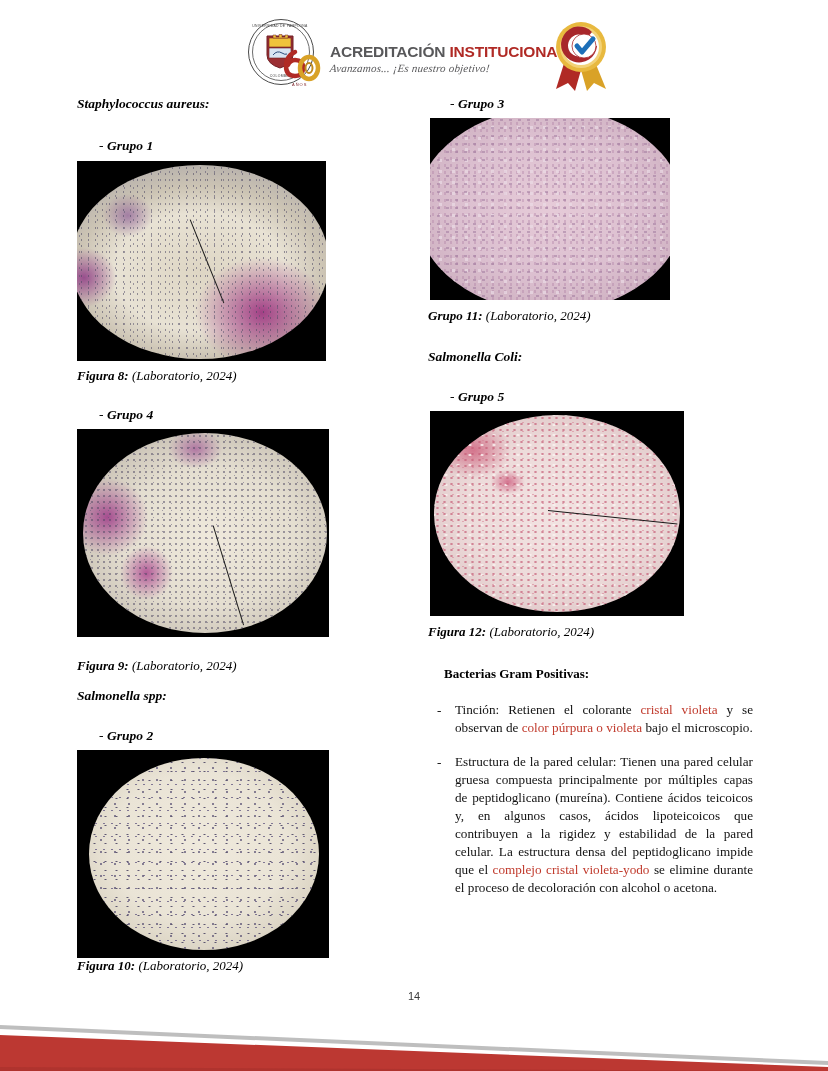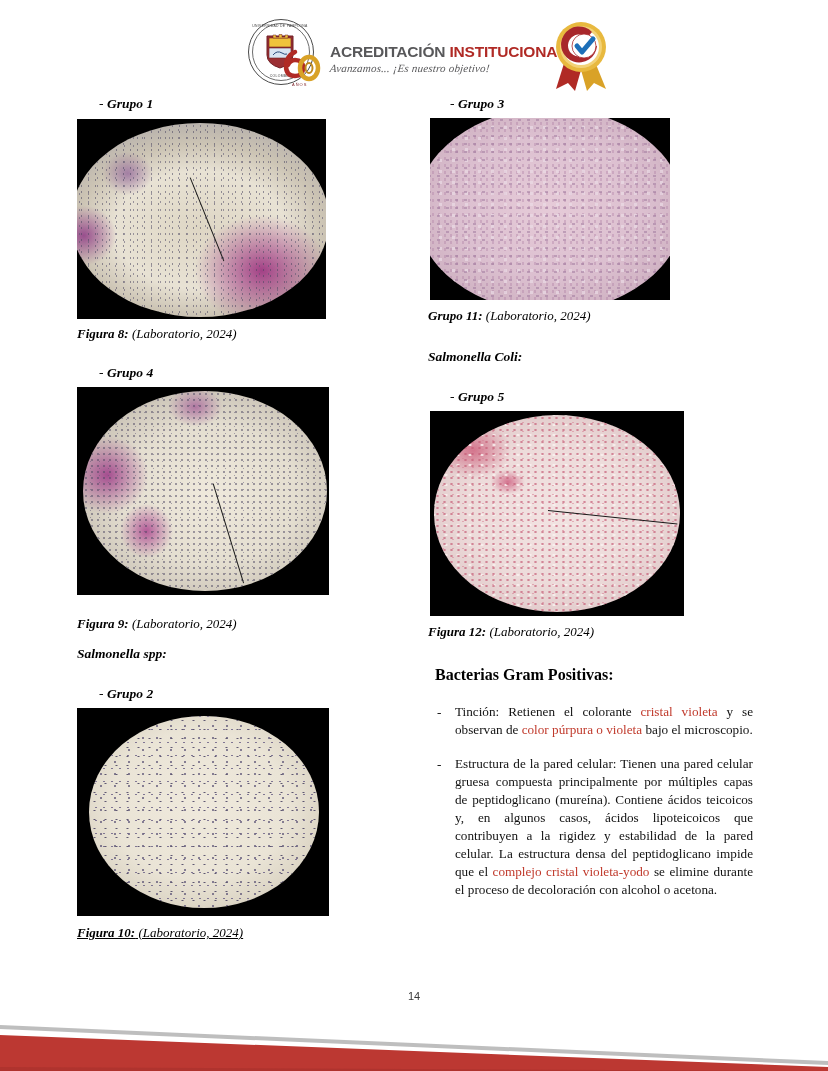--- a/index.html
+++ b/index.html
@@ -141,23 +141,23 @@
 
   .species {
     font-weight: bold;
     font-style: italic;
     font-size: 13.5px;
     color: #000;
     margin: 0;
   }
   .section-head {
     font-weight: bold;
-    font-size: 16px;
+    font-size: 13px;
     color: #000;
-    margin: 7px;
+    margin: 16px;
   }
   .grupo-row {
     display: flex;
     font-weight: bold;
     font-style: italic;
     font-size: 13.5px;
     color: #000;
   }
   .grupo-dash {
     width: 30px;
@@ -379,20 +379,21 @@
         <path d="M44 13 a18 18 0 1 0 5 14 h-7 a11 11 0 1 1 -3 -8 z" fill="#a8272b"></path>
         <circle cx="36" cy="27" r="12" fill="#ffffff" stroke="#a8272b" stroke-width="0.8"></circle>
         <path d="M29 27 l5 6 l11 -13" fill="none" stroke="#1d6fb8" stroke-width="5" stroke-linecap="round" stroke-linejoin="round"></path>
       </svg>
 
     </div>
   </div>
 
   <div class="col-left">
 
+    <p class="species" style="margin-bottom:26px;">Staphylococcus aureus:</p>
 
     <div class="grupo-row" style="margin-bottom:7px;">
       <span class="grupo-dash">-</span>
       <span>Grupo 1</span>
     </div>
 
     <div class="figure fig8">
       <div class="field"></div>
       <div class="pointer"></div>
     </div>
@@ -419,21 +420,21 @@
 
     <div class="grupo-row" style="margin-top:24px;margin-bottom:6px;">
       <span class="grupo-dash">-</span>
       <span>Grupo 2</span>
     </div>
 
     <div class="figure fig10">
       <div class="field"></div>
     </div>
 
-    <p class="caption" style="margin-top:9px;text-decoration:underline;">
+    <p class="caption" style="margin-top:0;">
       <b>Figura 10:</b><span> (Laboratorio, 2024)</span>
     </p>
   </div>
 
   <div class="col-right">
 
     <div class="grupo-row" style="margin-bottom:6px;">
       <span class="grupo-dash">-</span>
       <span>Grupo 3</span>
     </div>

